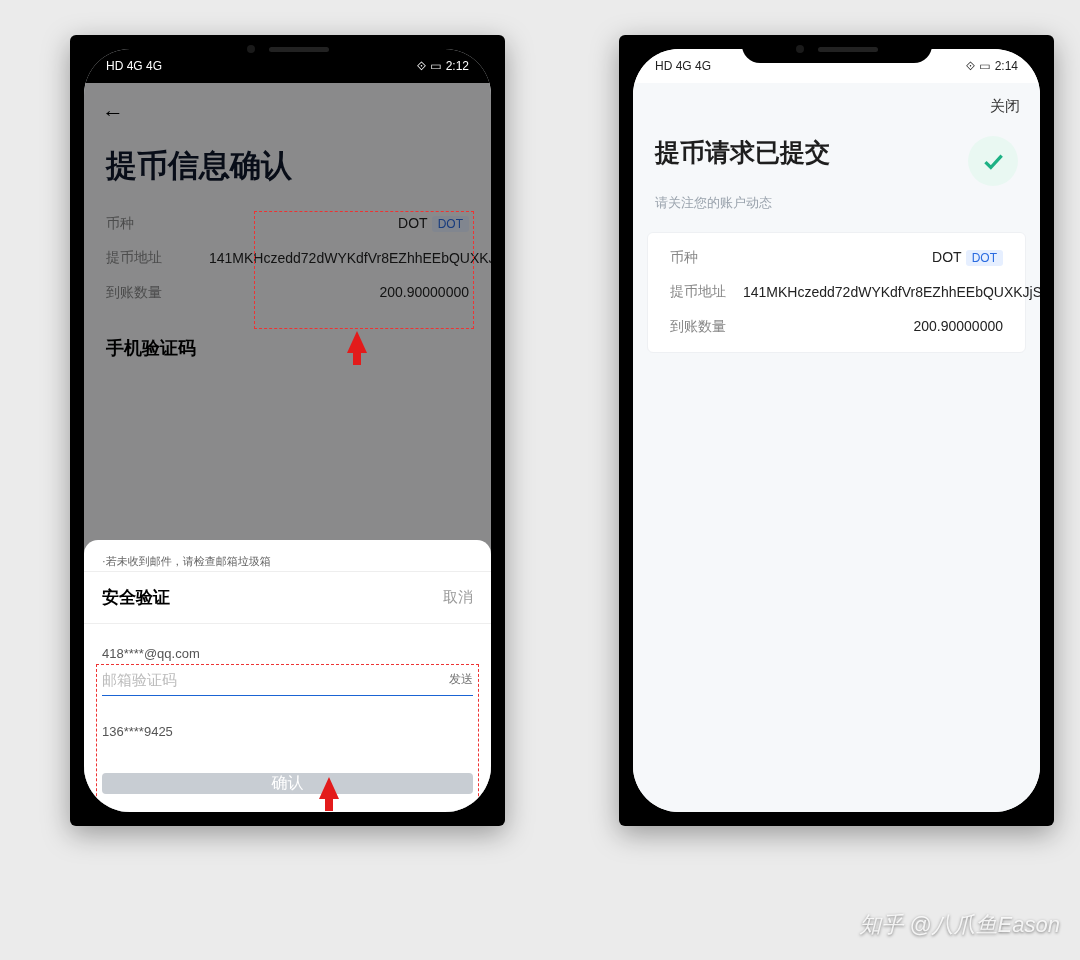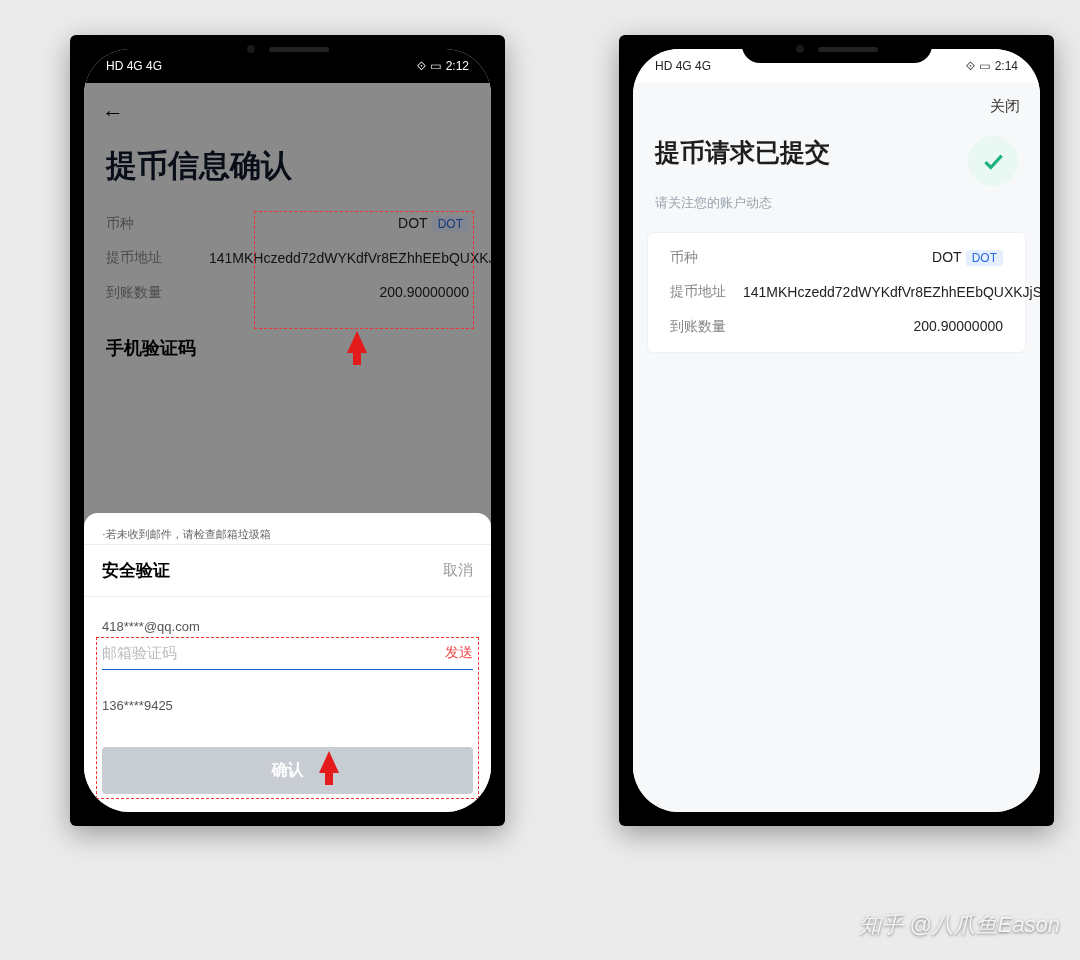--- a/index.html
+++ b/index.html
@@ -33,23 +33,23 @@
 .hint-row{padding:2px 18px 12px;font-size:13px;color:#666;}
 .sec-head { display: flex; justify-content: space-between; align-items: center; padding: 14px 18px; border-top: 1px solid #eee; border-bottom:1px solid #eee;}
 .sec-head .t { font-size: 17px; font-weight:700; }
 .sec-head .c { font-size: 15px; color:#999;}
 .field-wrap{padding: 22px 18px 6px;}
 .lab{font-size:13px;color:#555;margin-bottom:10px;}
 .inrow{display:flex;align-items:flex-start;border-bottom:1px solid #1a64d4;padding-bottom:7px;}
 .inrow.plain{border-bottom-color:#e6e6e6;}
 .inrow input{flex:1;border:none;font-size:15px;outline:none;color:#333;}
 .inrow input::placeholder{color:#bbb;}
-.send{color:#ef4444;font-size:14px;}
+.send{color:#737373;font-size:12px;}
 .sep{color:#ddd;margin:0 10px;}
-.confirm{margin:18px;background:#c8cdd3;color:#fff;text-align:center;padding:13px;border-radius:4px;font-size:16px;font-weight:bold;}
+.confirm{margin:18px;background:#c8cdd3;color:#fff;text-align:center;border-radius:4px;font-size:16px;}
 .closebtn{text-align:right;padding:14px 20px 4px;font-size:15px;color:#333;}
 .titlewrap{display:flex;align-items:flex-start;justify-content:space-between;padding:16px 22px 8px;}
 .t2{font-size:25px;font-weight:700;color:#1e1e1e;}
 .sub{font-size:13px;color:#9aa3ad;padding:0 22px 20px;}
 .check{width:50px;height:50px;border-radius:50%;background:#e9f8f2;display:flex;align-items:center;justify-content:center;}
 .check svg{stroke:#1db184;stroke-width:3;fill:none;}
 .card{background:#fff;margin:0 14px;border:1px solid #eef0f3;border-radius:6px;padding:8px 0;}
 .done{position:absolute;bottom:28px;left:18px;right:18px;background:#146ef5;color:#fff;text-align:center;padding:12px;border-radius:4px;font-size:16px;}
 .wm{position:absolute;right:20px;bottom:20px;color:rgba(255,255,255,.85);font-size:22px;font-style:italic;text-shadow:0 1px 3px rgba(0,0,0,.5);}
 </style>

